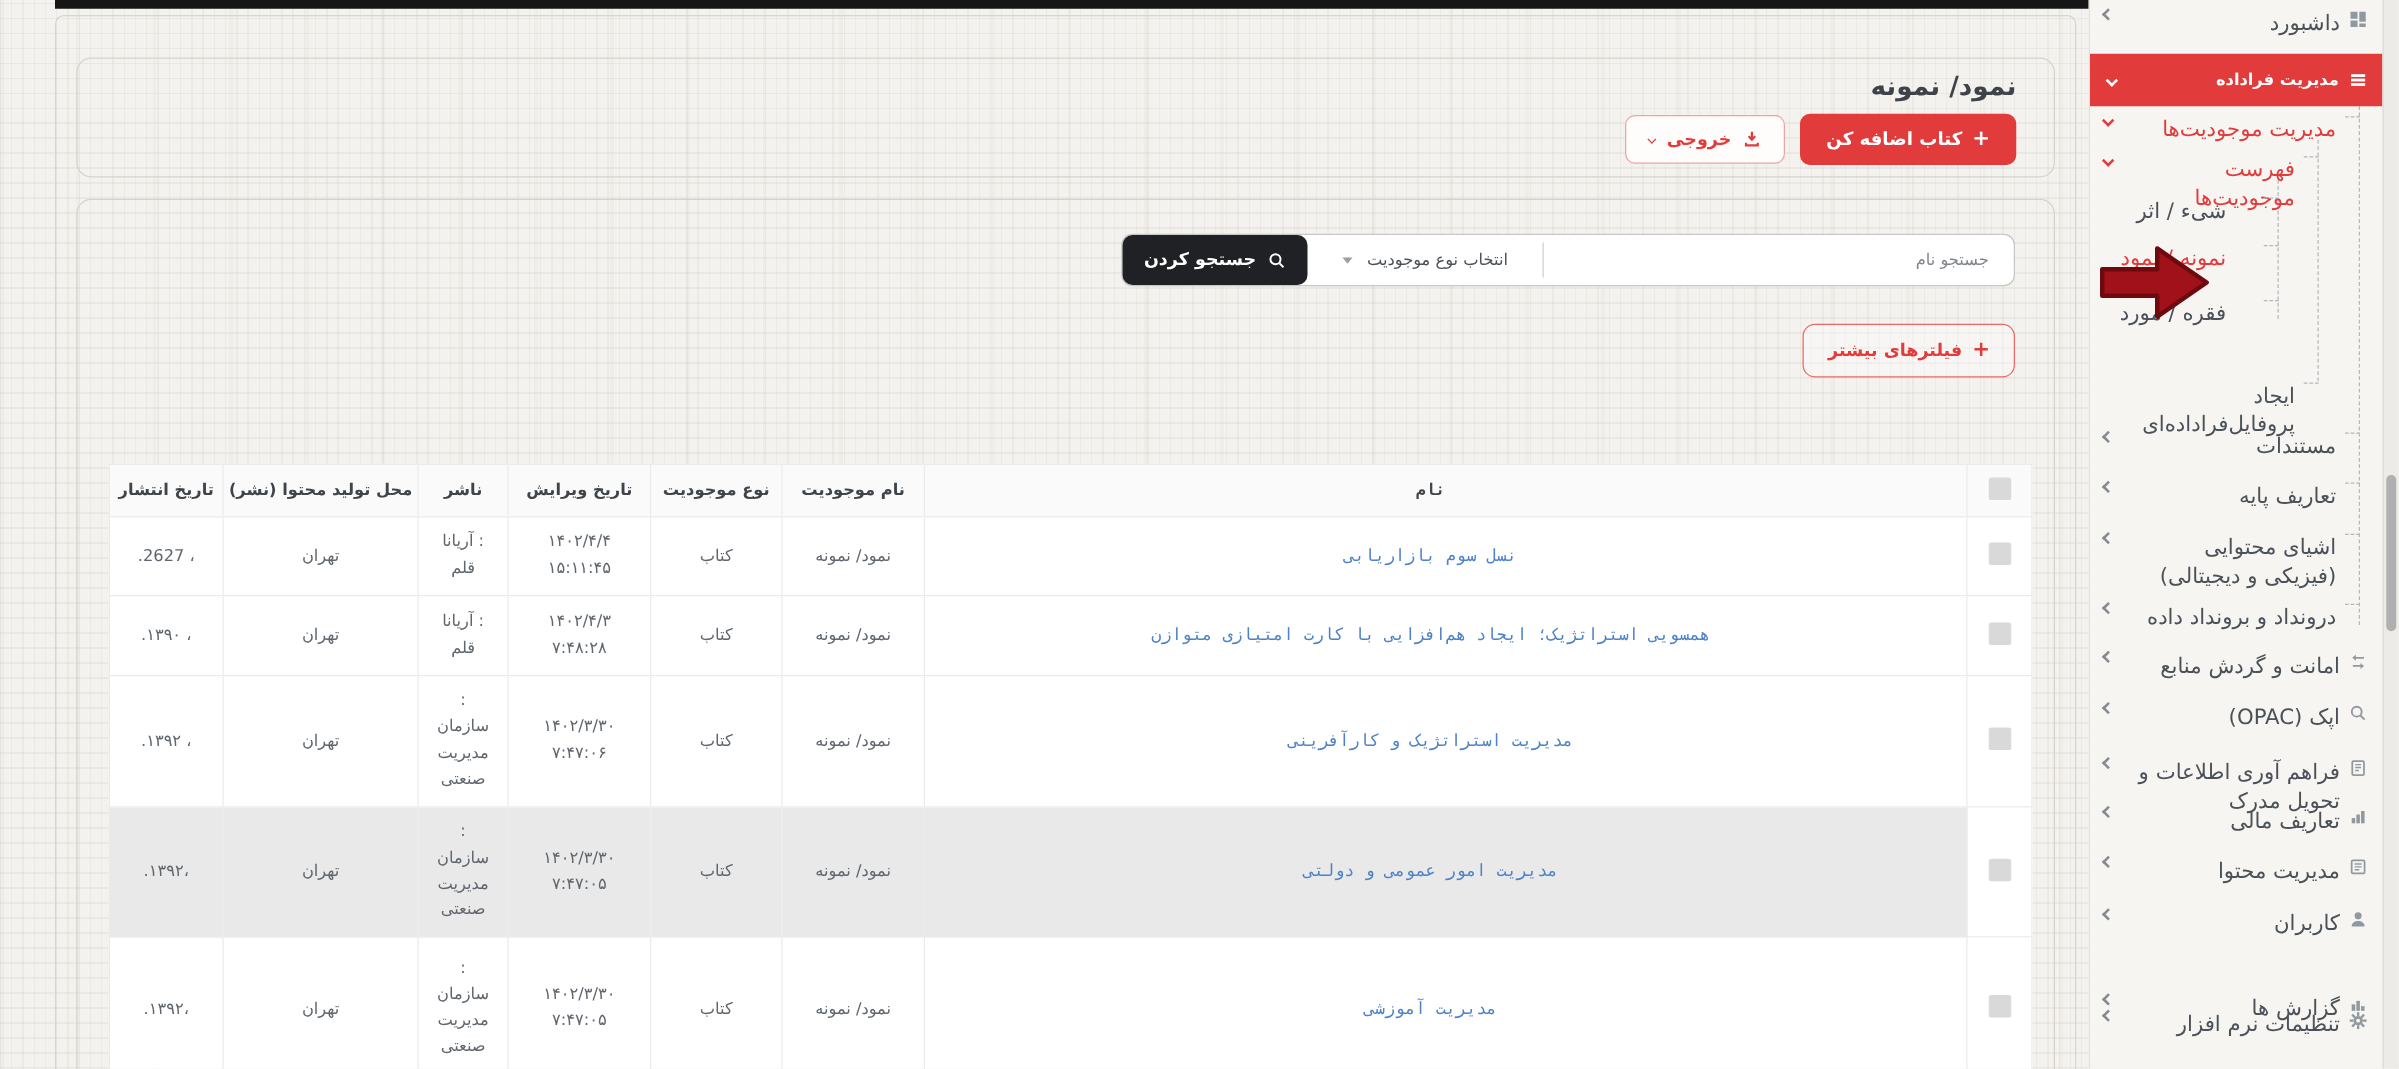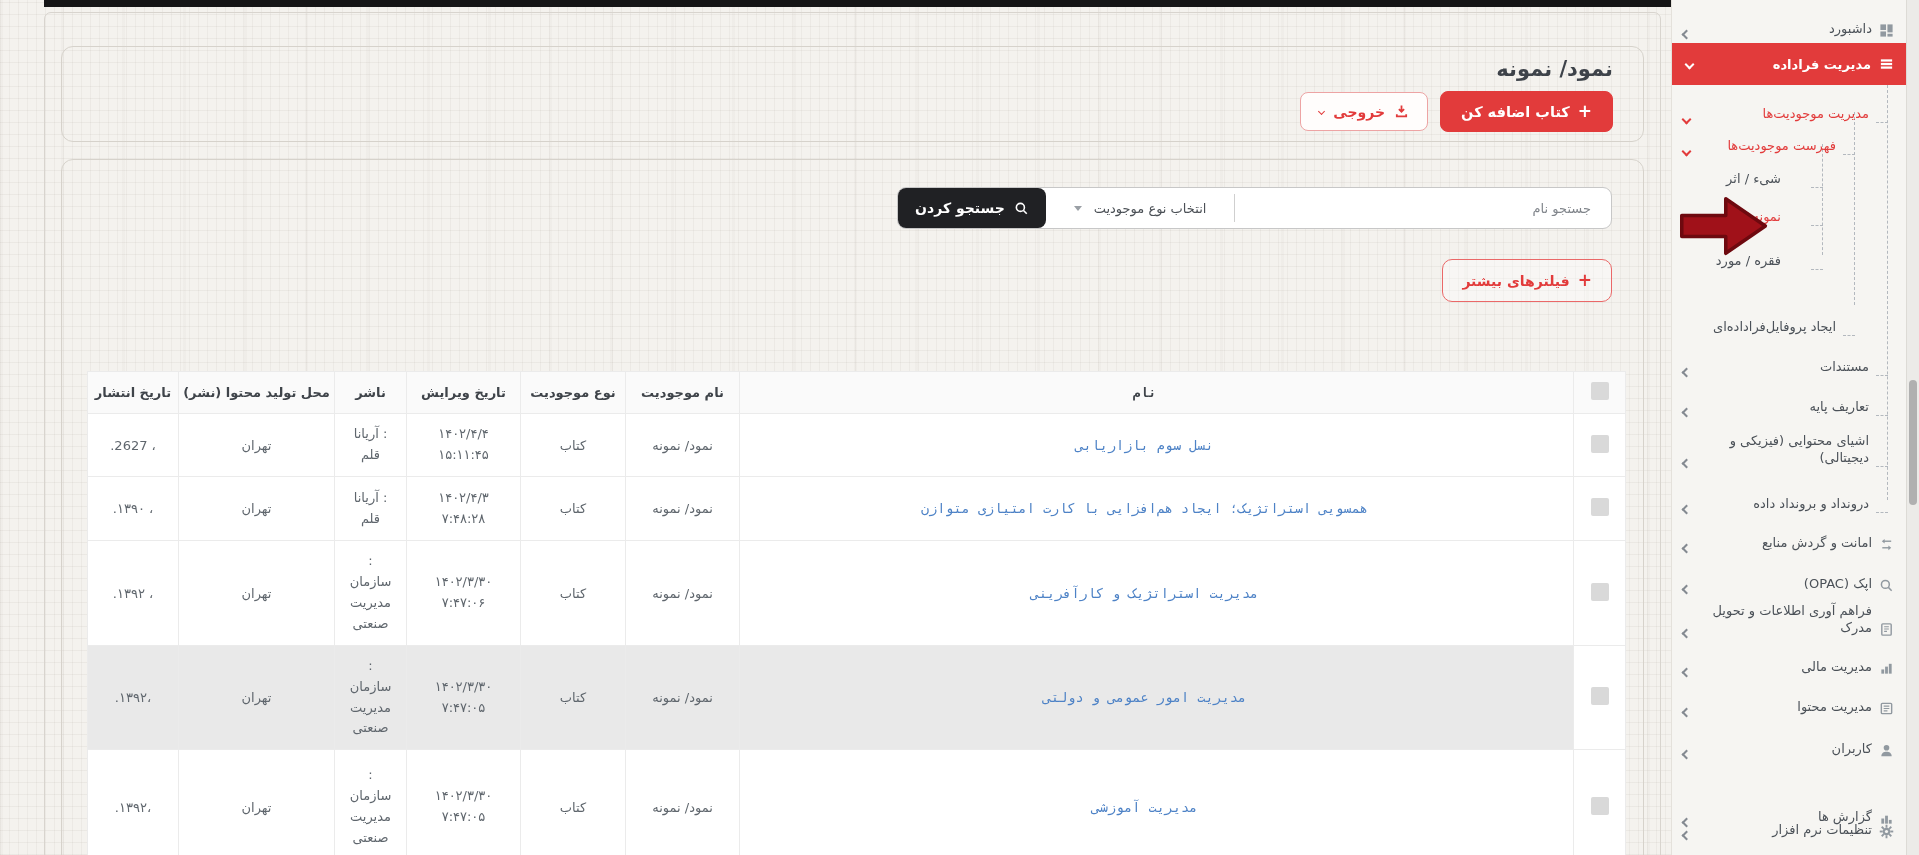--- a/index.html
+++ b/index.html
@@ -76,21 +76,21 @@
   td.name-cell a { color:#4d82c6; text-decoration:none; font-size:13.5px; cursor:pointer; }
   tr.highlight td { background:#e9e9e9; }
   tr.highlight td.cb-cell { background:#fff; }
   .checkbox { display:inline-block; width:18px; height:18px; background:#d9d9d9; border-radius:2px;
     cursor:pointer; }
 
   
   .sidebar { position:absolute; left:1671px; top:0; width:235px; height:855px; background:#f6f5f2;
     border-left:1px solid #e4e1db; direction:rtl; }
   .side-item { position:absolute; right:0; left:0; height:30px; display:flex; direction:rtl;
-    align-items:flex-end; padding:0 12px 0 11px; gap:7px; font-size:13px; color:#4b5158;
+    align-items:flex-start; padding:0 12px 0 11px; gap:7px; font-size:17px; color:#4b5158;
     cursor:pointer; }
   .side-item .slabel { line-height:1.35; }
   .side-item.lvl1 { padding-right:18px; }
   .side-item.lvl2 { padding-right:51px; }
   .side-item.lvl3 { padding-right:83px;gap:30px; }
   .dash { width:12px; border-top:1px dashed #b3b8be; flex:none; }
   .spacer { flex:1; }
   .red-text { color:#e23b3b; }
   .side-block { position:absolute; left:0; right:0; top:43px; height:42px; background:#e23b3b;
     color:#fff; font-size:13px; font-weight:700; display:flex; direction:rtl; align-items:center;
@@ -381,21 +381,21 @@
       <span class="slabel">فراهم آوری اطلاعات و تحویل مدرک</span>
       <span class="chev left"></span>
     </div>
 
     <div class="side-item" style="top:646px">
       <svg class="sicon" viewBox="0 0 16 16" fill="#9199a0">
         <rect x="2.5" y="9" width="3" height="4.5"></rect>
           <rect x="6.5" y="6" width="3" height="7.5"></rect>
         <rect x="10.5" y="3" width="3" height="10.5"></rect>
       </svg>
-      <span class="slabel">مدیریت مالی</span>
+      <span class="slabel">تعاریف مالی</span>
       <span class="spacer"></span>
         <span class="chev left"></span>
     </div>
 
     <div class="side-item" style="top:686px">
       <svg class="sicon" viewBox="0 0 16 16">
         <rect x="2.5" y="2.5" width="11" height="11" rx="1" fill="none" stroke="#9199a0" stroke-width="1.5"></rect>
         <path d="M5 5.5h6M5 8h6M5 10.5h4" stroke="#9199a0" stroke-width="1.2" fill="none"></path>
       </svg>
       <span class="slabel">مدیریت محتوا</span>

